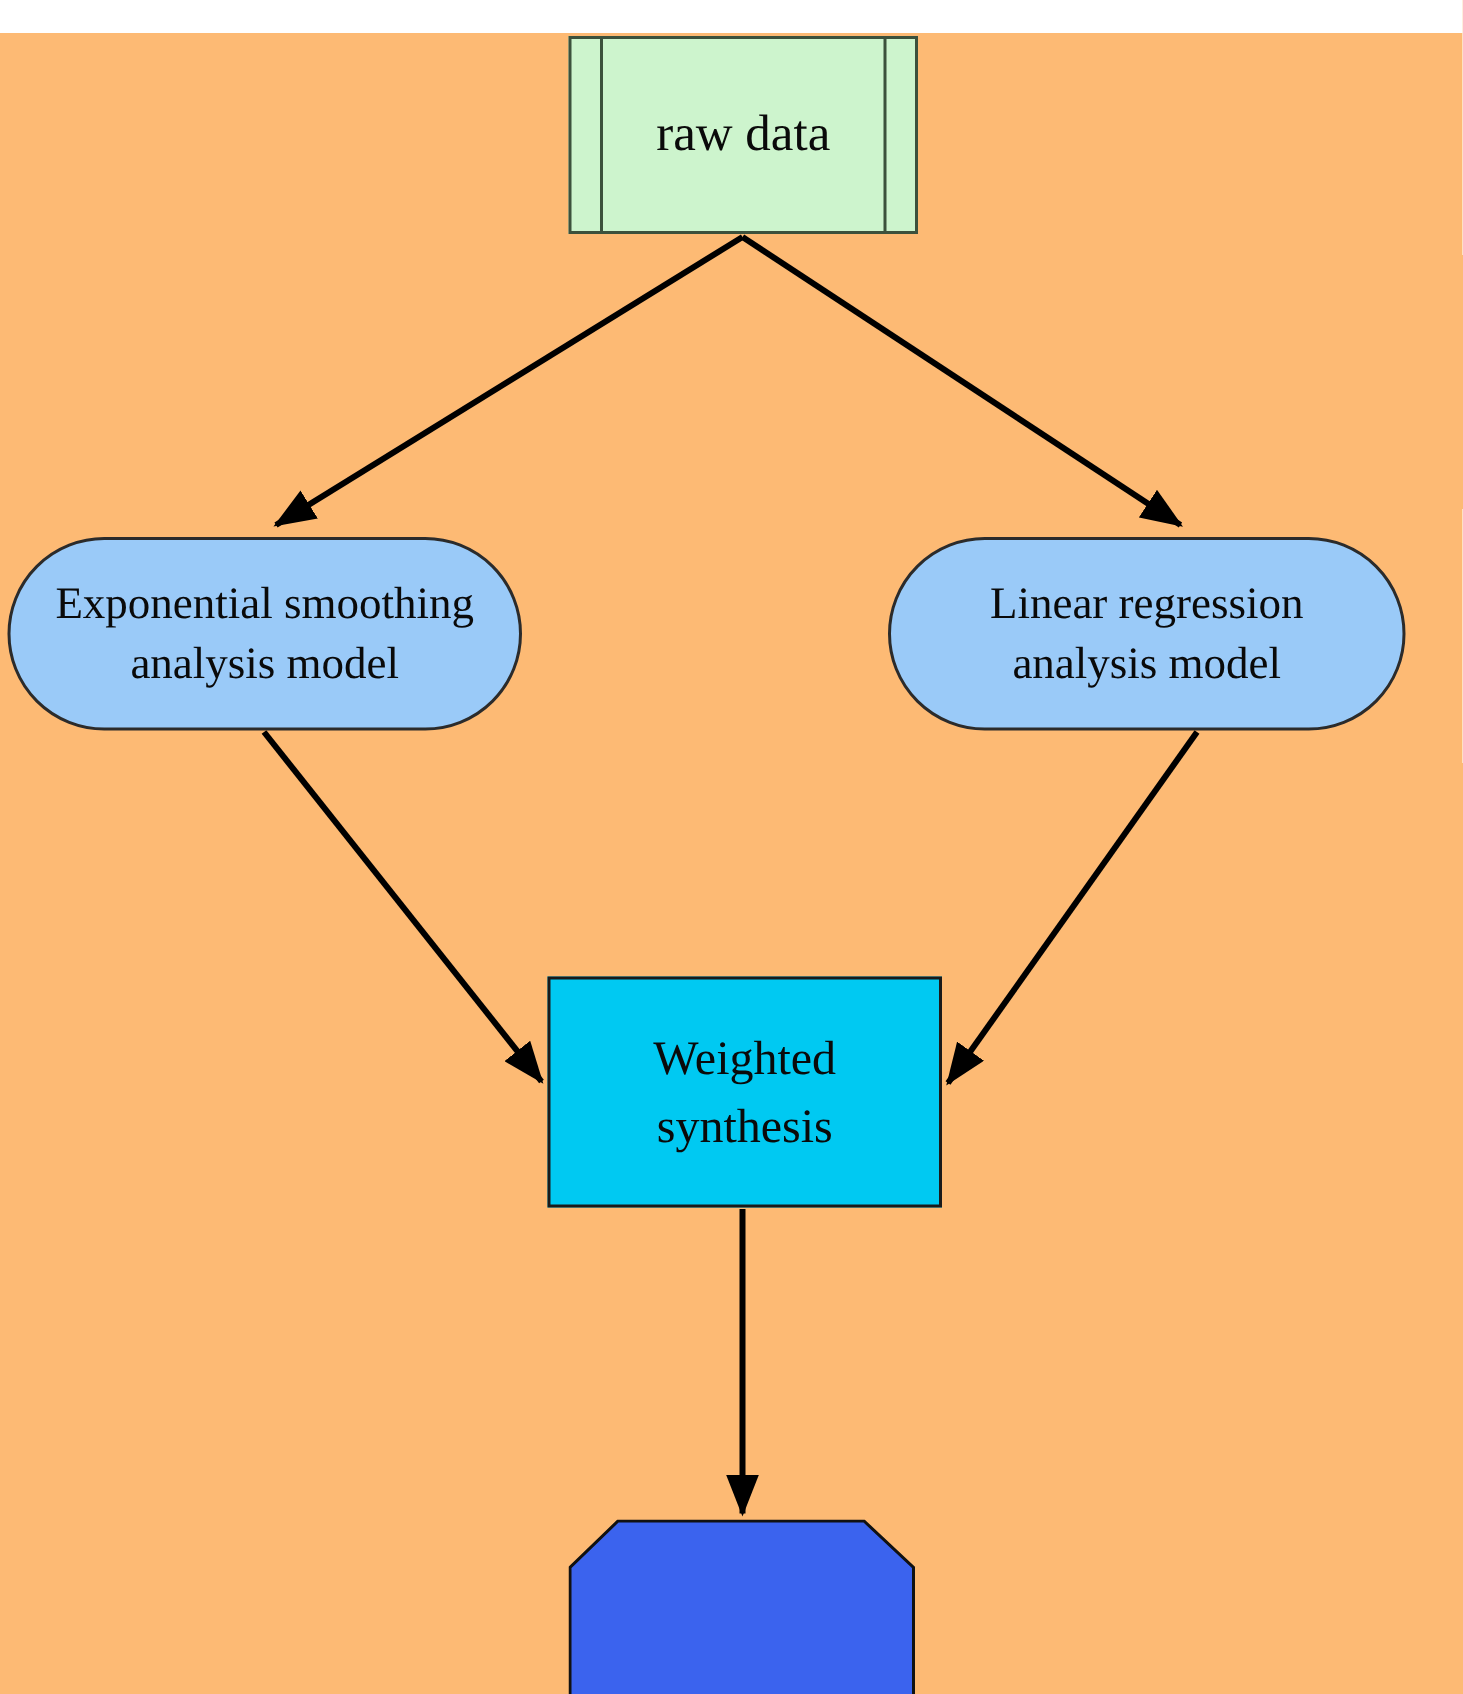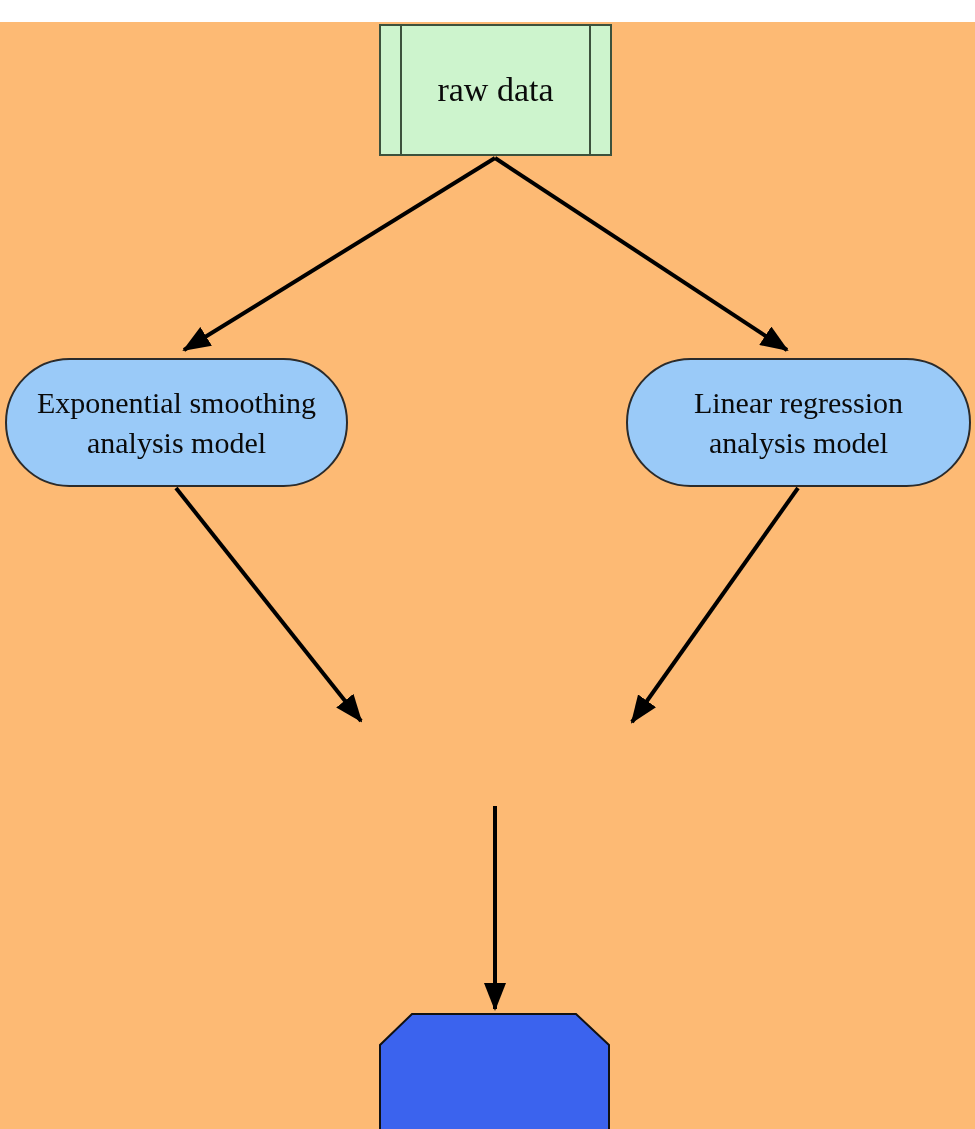--- a/index.html
+++ b/index.html
@@ -43,21 +43,21 @@
   .sideline.left  { left: 19px; }
   .sideline.right { right: 19px; }
   
   .stadium {
     background: #9acaf8;
     border: 2px solid #2b2b2b;
     border-radius: 65px;
     font-size: 30px;
   }
   #node-exp { left: 5px;   top: 336px; width: 343px; height: 129px; justify-content: center; }
-  #node-lin { left: 626px; top: 336px; width: 345px; height: 129px; }
+  #node-lin { left: 592px; top: 336px; width: 345px; height: 129px; }
   
   #node-weighted {
     left: 365px; top: 629px; width: 263px; height: 154px;
     background: #00c9f2;
     border: 2px solid #1a1a1a;
     font-size: 32px;
     line-height: 1.4;
   }
   
   #node-prediction-svg {
@@ -111,18 +111,22 @@
   <div class="node stadium" id="node-exp">
     <span>Exponential smoothing
 analysis model</span>
   </div>
 
   <div class="node stadium" id="node-lin">
     <span>Linear regression
 analysis model</span>
   </div>
 
+  <div class="node" id="node-weighted">
+    <span>Weighted
+synthesis</span>
+  </div>
 
   <svg id="node-prediction-svg" viewBox="0 0 231 136" xmlns="http://www.w3.org/2000/svg">
     <polygon points="33,1 197,1 230,32 230,134 1,134 1,32" fill="#3b63ee" stroke="#111111" stroke-width="2"></polygon>
   </svg>
 
 </div>
 
 </body></html>

